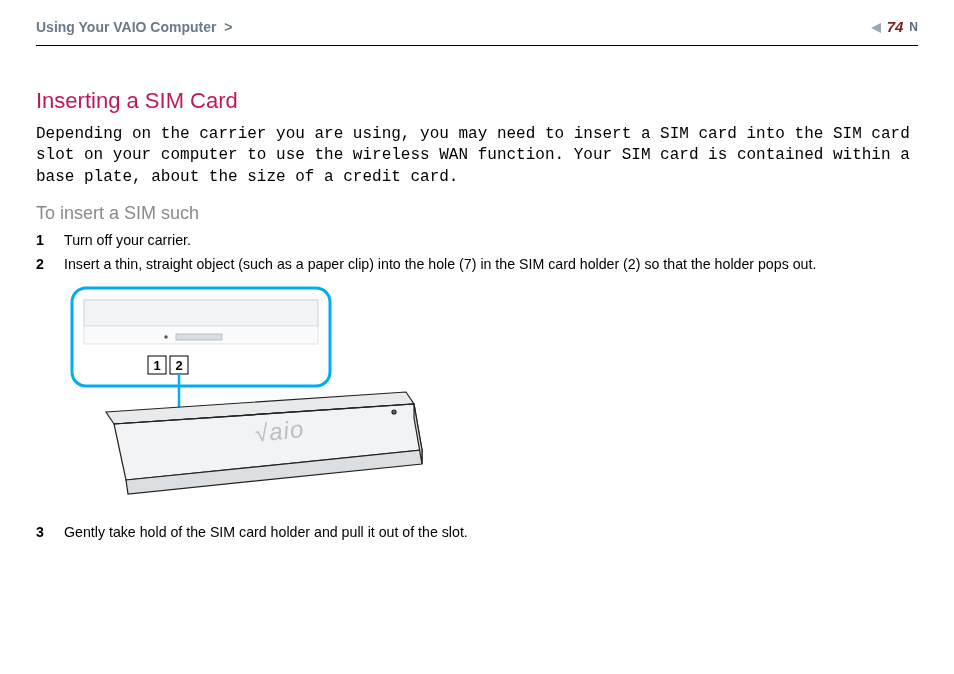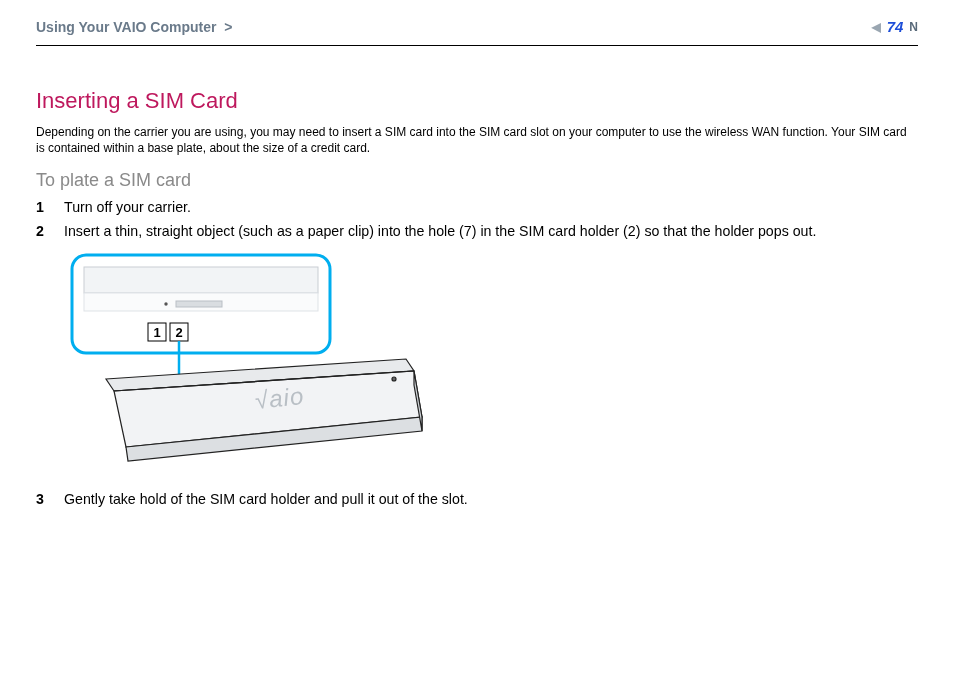--- a/index.html
+++ b/index.html
@@ -37,36 +37,37 @@
     }
     .pager .tri {
       font-size: 12px;
       color: #9aa6b1;
       cursor: pointer;
     }
     .pager .tri.next { color: #5a6a7a; }
     .pager .num {
       font-style: italic;
       font-size: 15px;
-      color: #1d4ed8;
+      color: #7f1d1d;
     }
     .content {
       padding: 18px 36px 0 36px;
     }
     h1.section-title {
       color: #be185d;
       font-weight: normal;
       font-size: 22px;
       margin-top: 24px;
       margin-bottom: 10px;
     }
     p.intro {
-      font-size: 12px;
+      font-size: 16px;
       line-height: 1.35;
       margin-bottom: 14px;
+      font-family: Liberation Mono, monospace;
     }
     h2.sub {
       color: #8a8a8a;
       font-weight: normal;
       font-size: 18px;
       margin-bottom: 8px;
     }
     ol.steps {
       list-style: none;
       counter-reset: step;
@@ -102,21 +103,21 @@
   <div class="pager">
     <span class="tri">◀</span>
     <span class="num">74</span>
     <span class="tri next">N</span>
   </div>
 </div>
 
 <div class="content">
   <h1 class="section-title">Inserting a SIM Card</h1>
   <p class="intro">Depending on the carrier you are using, you may need to insert a SIM card into the SIM card slot on your computer to use the wireless WAN function. Your SIM card is contained within a base plate, about the size of a credit card.</p>
-  <h2 class="sub">To plate a SIM card</h2>
+  <h2 class="sub">To insert a SIM such</h2>
 
   <ol class="steps">
     <li>
       <span class="num">1</span>
       <span>Turn off your carrier.</span>
     </li>
     <li>
       <span class="num">2</span>
       <span>Insert a thin, straight object (such as a paper clip) into the hole (7) in the SIM card holder (2) so that the holder pops out.</span>
     </li>

